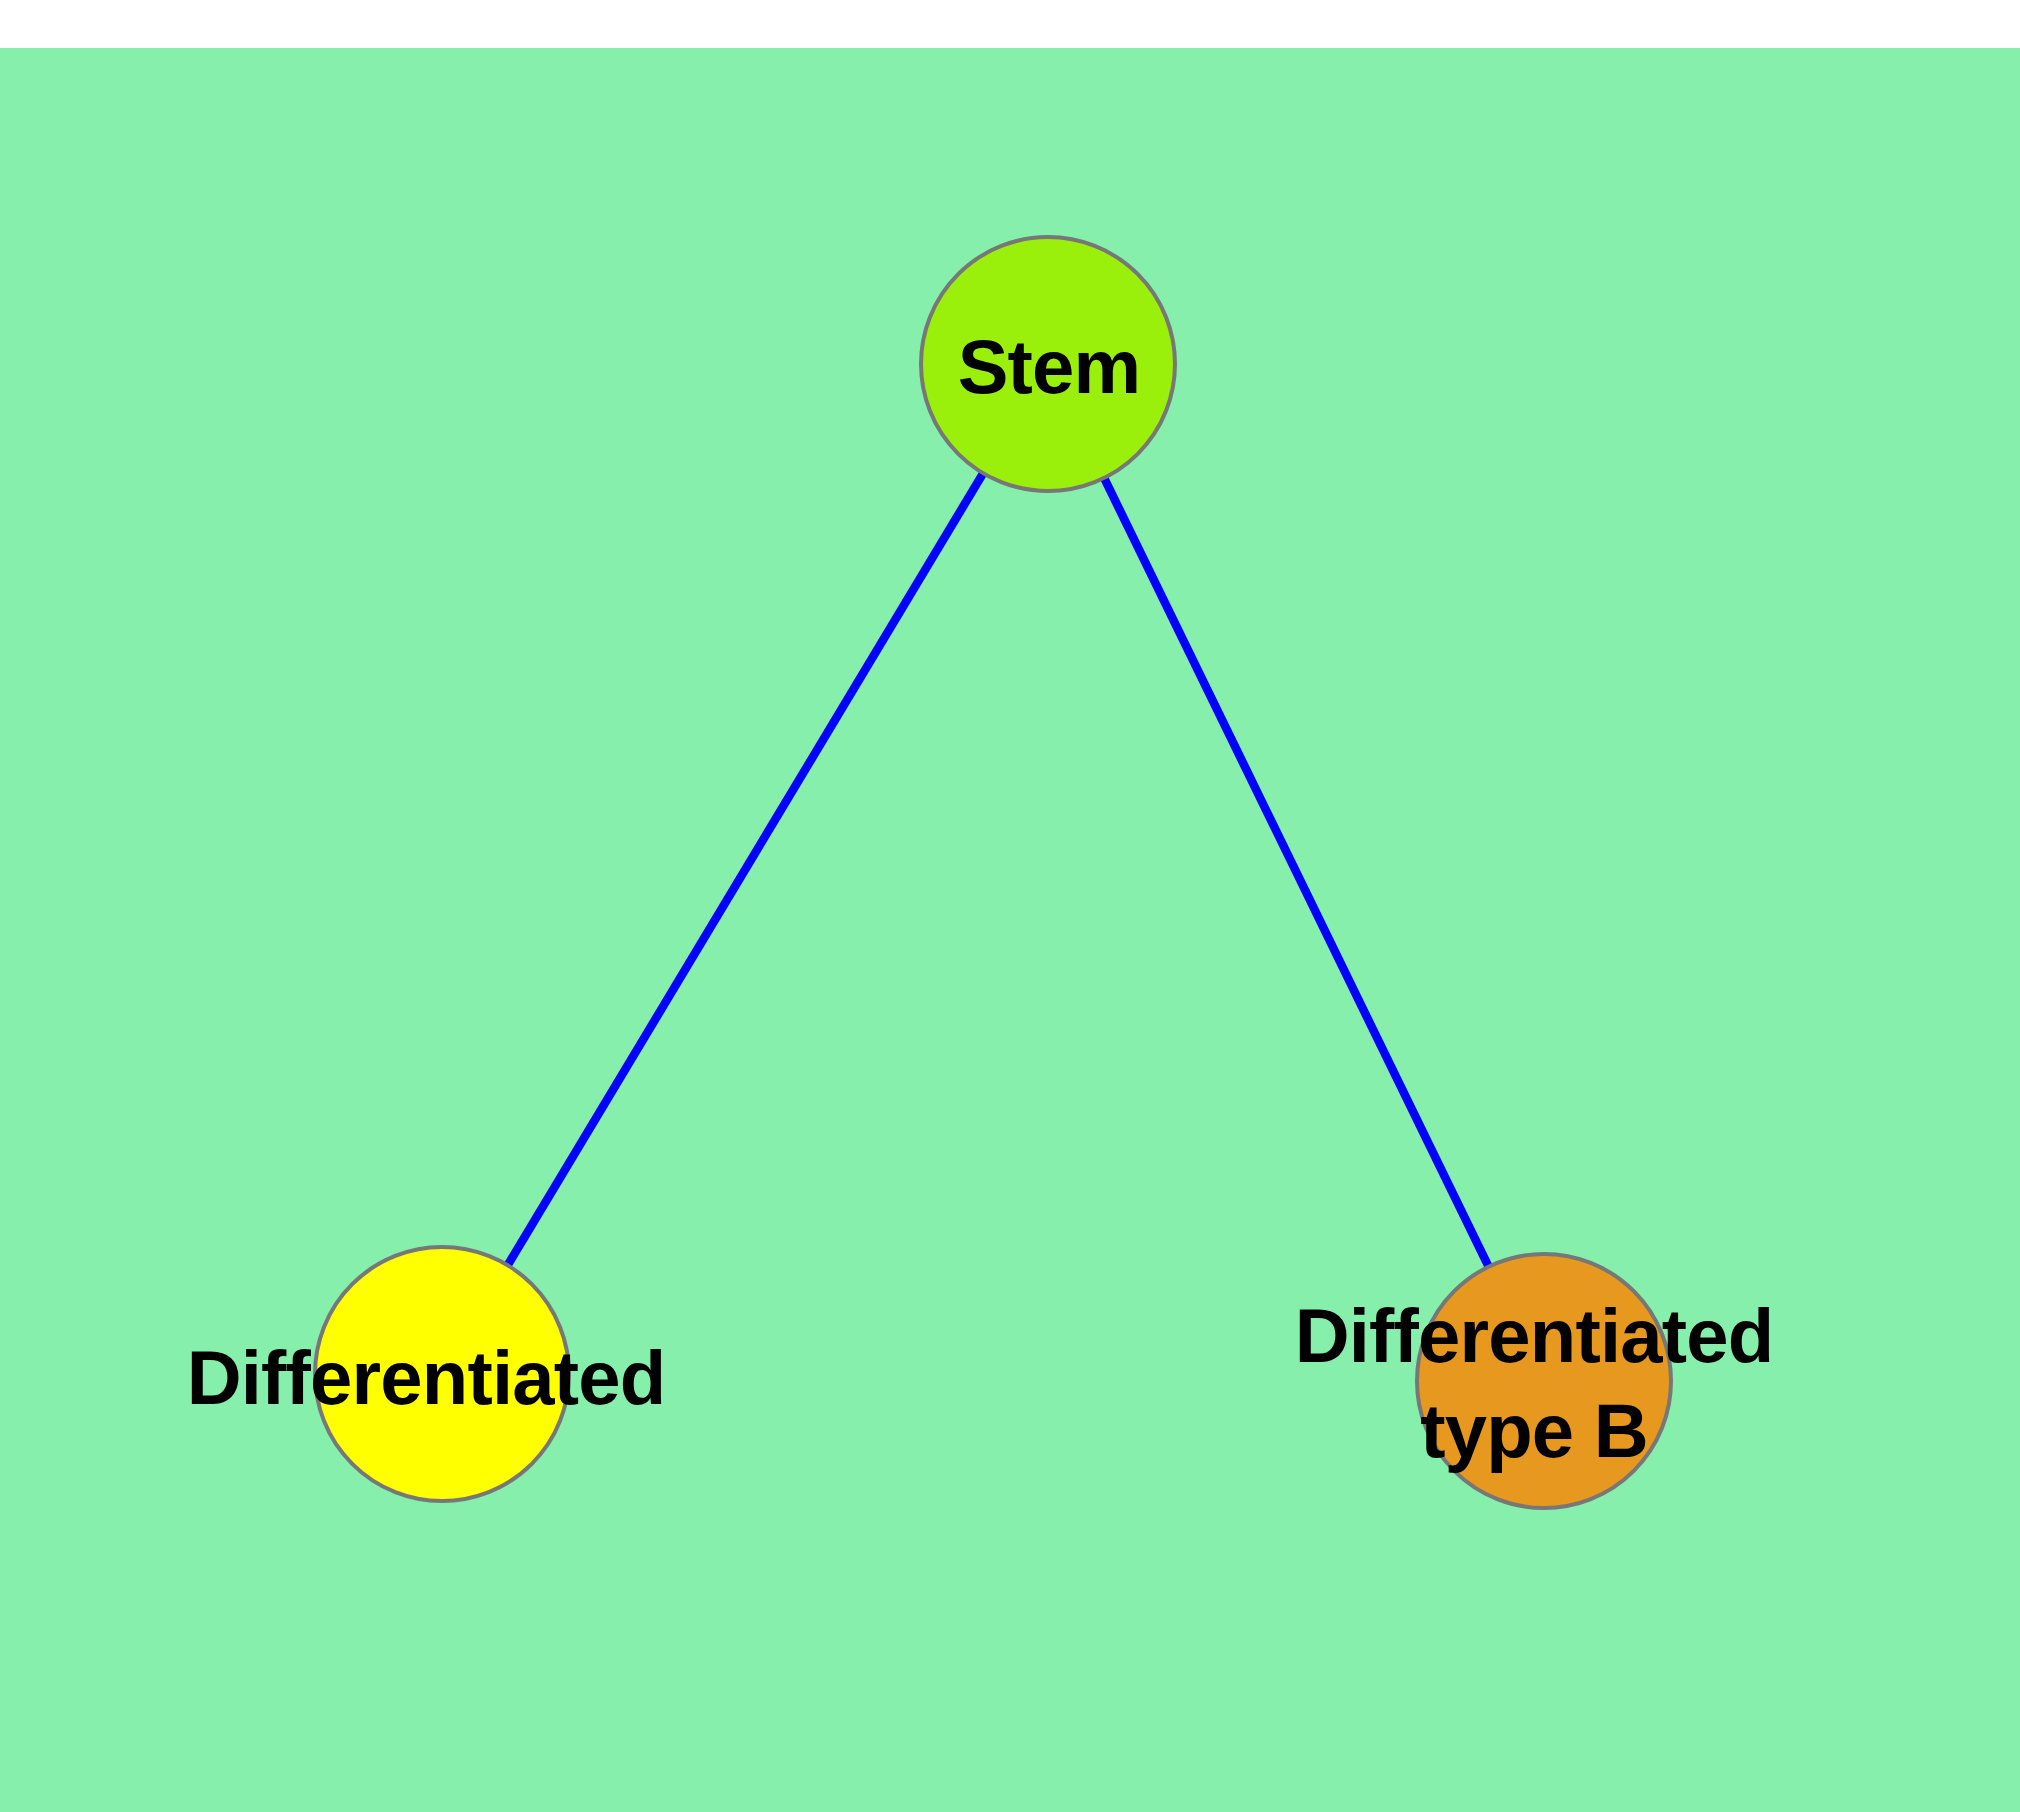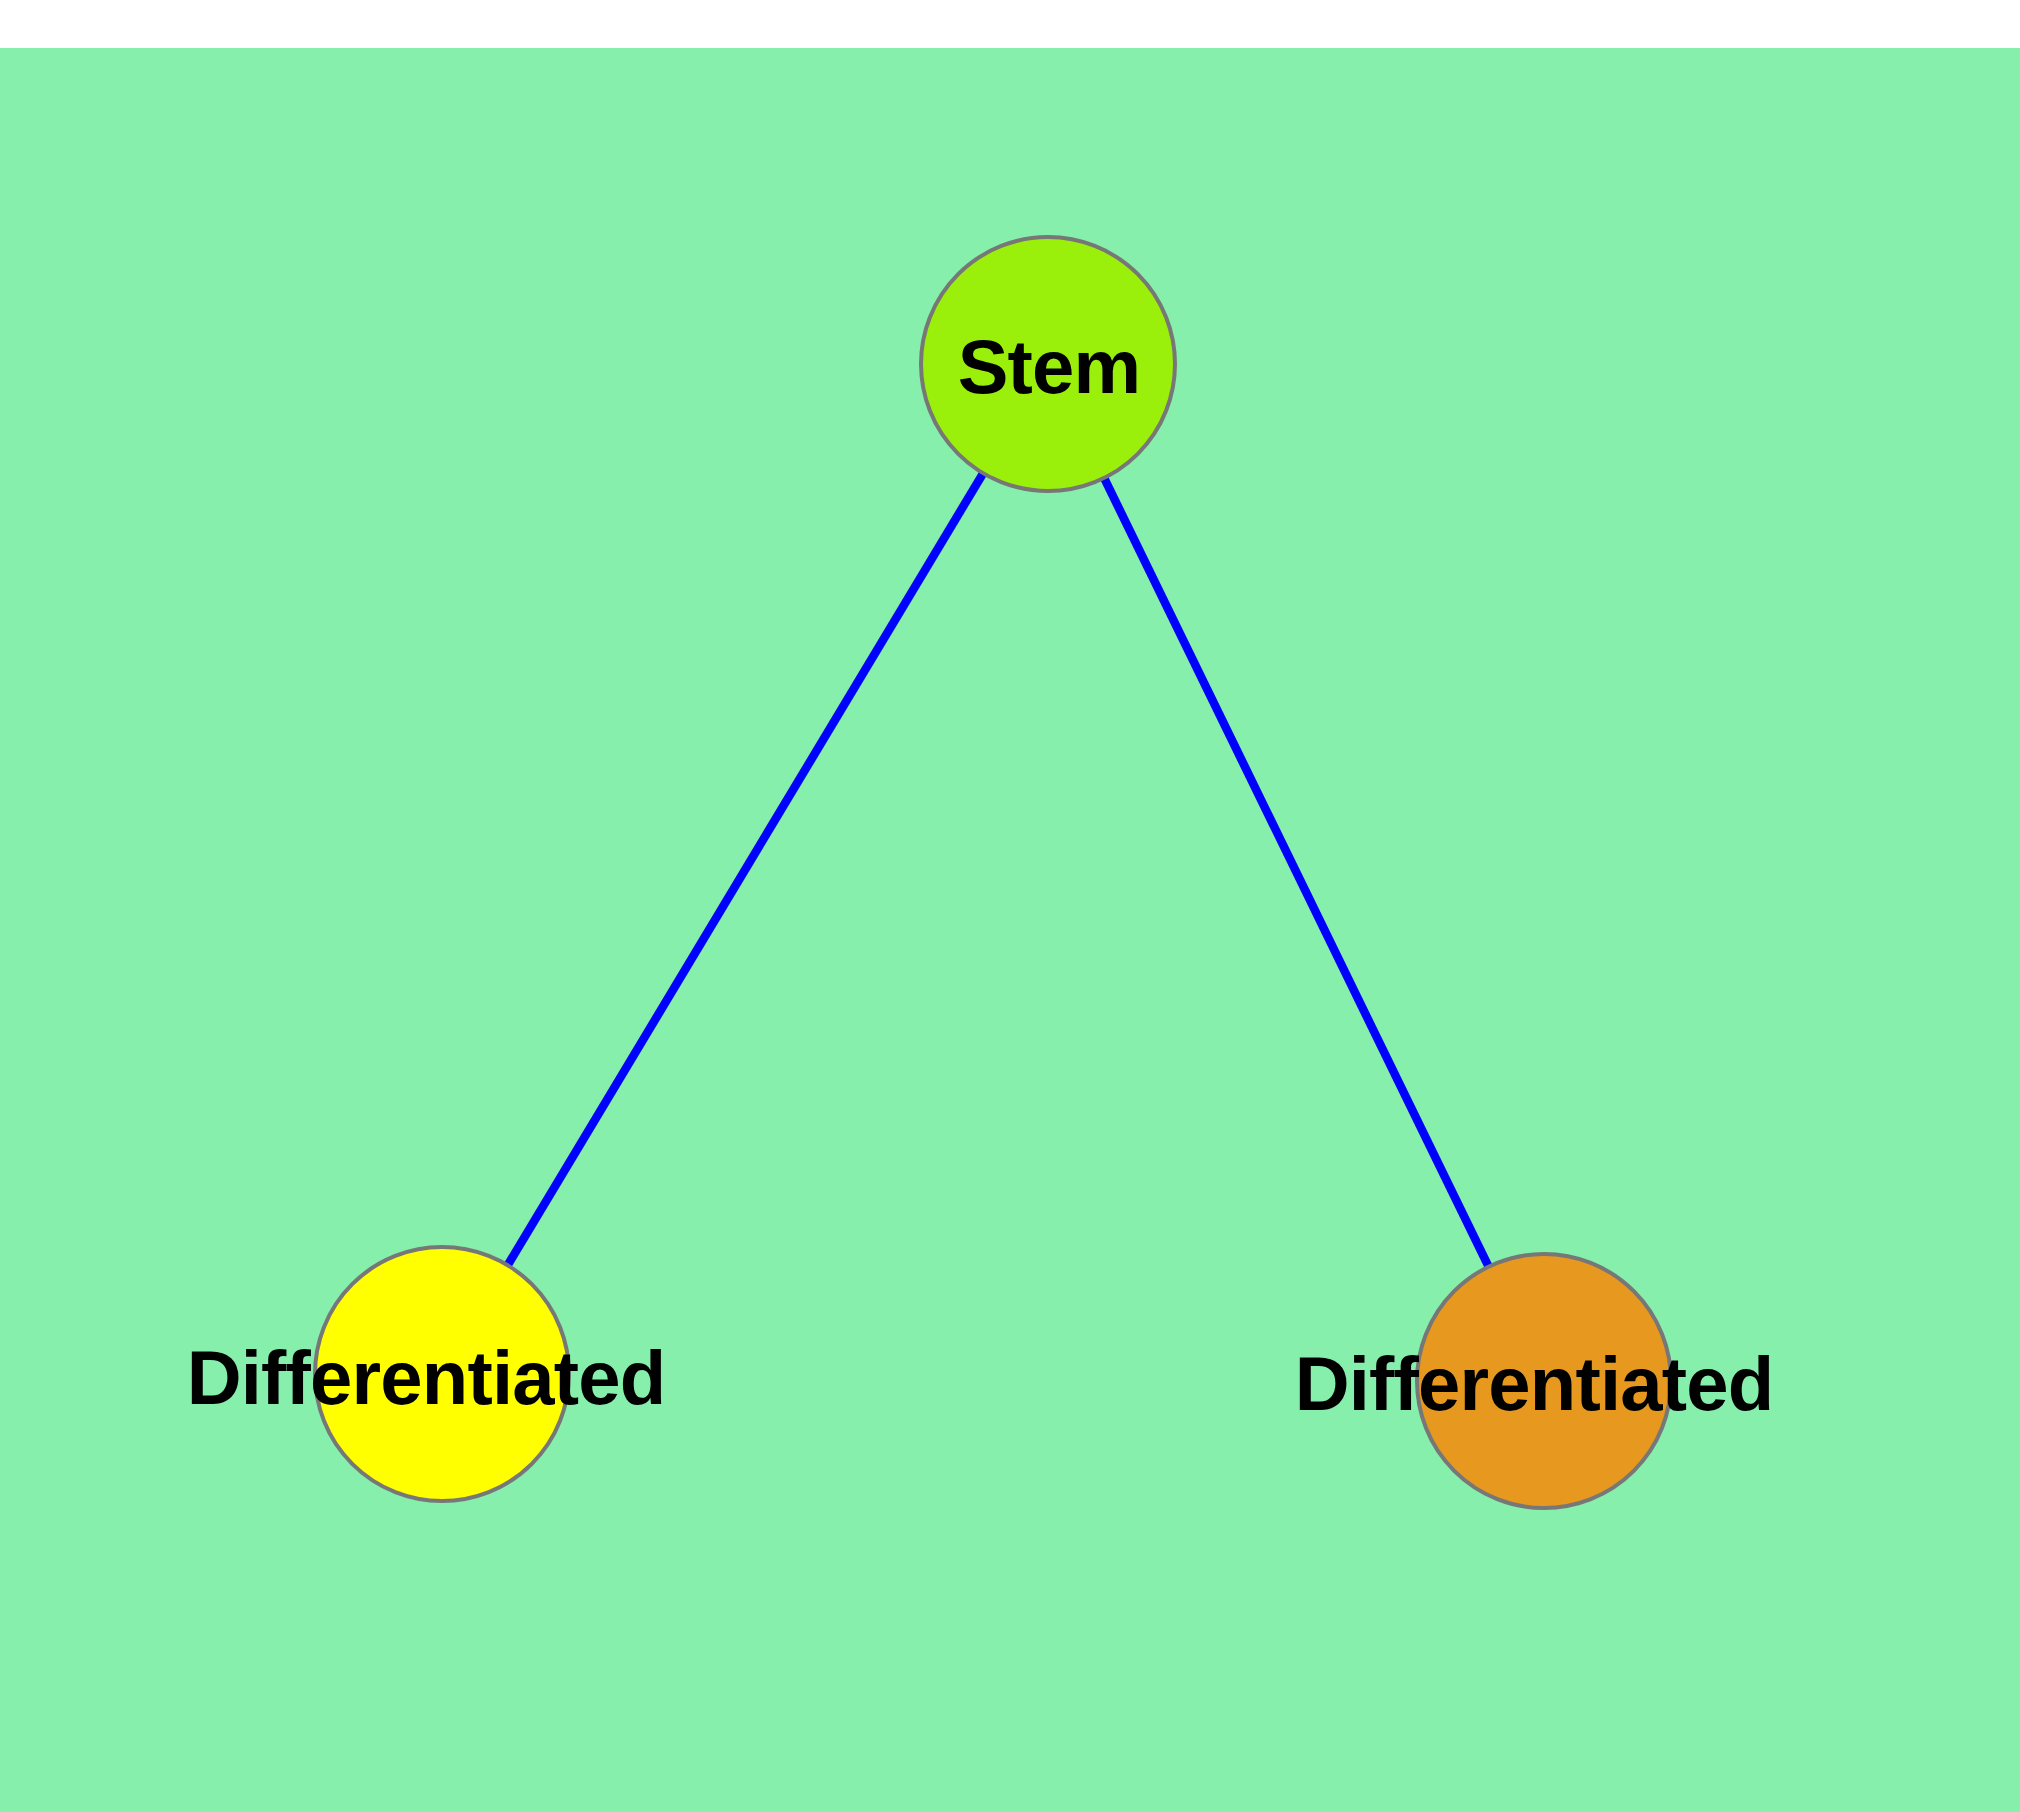--- a/index.html
+++ b/index.html
@@ -66,16 +66,17 @@
   <div class="node-label" style="left: 1049px; top: 318px; color: rgb(0, 0, 0);">
     <span class="label-line">Stem</span>
   </div>
 
   <div class="node-label" style="left: 426px; top: 1329px; color: rgb(0, 0, 0);">
     <span class="label-line">Differentiated</span>
   </div>
 
   <div class="node-label" style="left: 1534px; top: 1335px; color: rgb(0, 0, 0);">
     <span class="label-line">Differentiated</span>
+    <span class="label-line">type B</span>
   </div>
 
 </div>
 
 
 </body></html>

